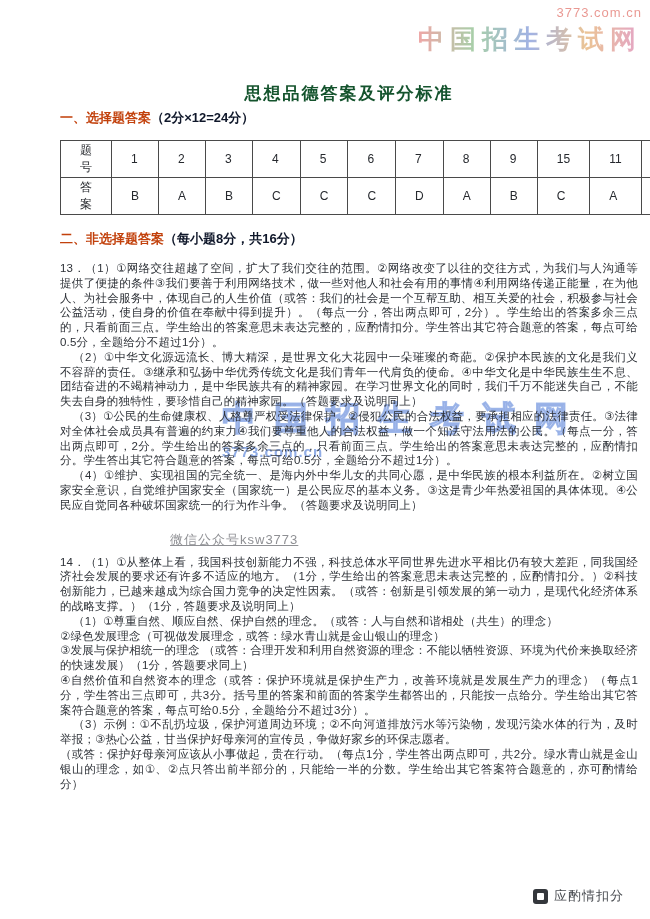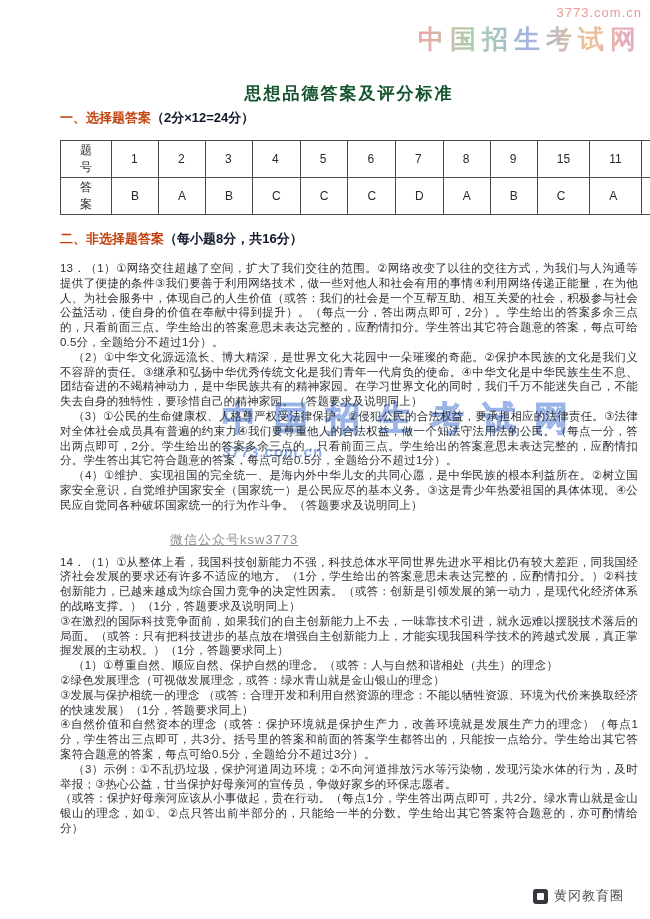--- a/index.html
+++ b/index.html
@@ -137,29 +137,28 @@
       <p class="para">13．（1）①网络交往超越了空间，扩大了我们交往的范围。②网络改变了以往的交往方式，为我们与人沟通等提供了便捷的条件③我们要善于利用网络技术，做一些对他人和社会有用的事情④利用网络传递正能量，在为他人、为社会服务中，体现自己的人生价值（或答：我们的社会是一个互帮互助、相互关爱的社会，积极参与社会公益活动，使自身的价值在奉献中得到提升）。（每点一分，答出两点即可，2分）。学生给出的答案多余三点的，只看前面三点。学生给出的答案意思未表达完整的，应酌情扣分。学生答出其它符合题意的答案，每点可给0.5分，全题给分不超过1分）。</p>
       <p class="para ti">（2）①中华文化源远流长、博大精深，是世界文化大花园中一朵璀璨的奇葩。②保护本民族的文化是我们义不容辞的责任。③继承和弘扬中华优秀传统文化是我们青年一代肩负的使命。④中华文化是中华民族生生不息、团结奋进的不竭精神动力，是中华民族共有的精神家园。在学习世界文化的同时，我们千万不能迷失自己，不能失去自身的独特性，要珍惜自己的精神家园。（答题要求及说明同上）</p>
       <p class="para ti">（3）①公民的生命健康权、人格尊严权受法律保护。②侵犯公民的合法权益，要承担相应的法律责任。③法律对全体社会成员具有普遍的约束力④我们要尊重他人的合法权益，做一个知法守法用法的公民。（每点一分，答出两点即可，2分。学生给出的答案多余三点的，只看前面三点。学生给出的答案意思未表达完整的，应酌情扣分。学生答出其它符合题意的答案，每点可给0.5分，全题给分不超过1分）。</p>
       <p class="para ti">（4）①维护、实现祖国的完全统一、是海内外中华儿女的共同心愿，是中华民族的根本利益所在。②树立国家安全意识，自觉维护国家安全（国家统一）是公民应尽的基本义务。③这是青少年热爱祖国的具体体现。④公民应自觉同各种破坏国家统一的行为作斗争。（答题要求及说明同上）</p>
     </div>
 
     <div class="wm-wechat">微信公众号ksw3773</div>
 
     <div class="q-block">
       <p class="para">14．（1）①从整体上看，我国科技创新能力不强，科技总体水平同世界先进水平相比仍有较大差距，同我国经济社会发展的要求还有许多不适应的地方。（1分，学生给出的答案意思未表达完整的，应酌情扣分。）②科技创新能力，已越来越成为综合国力竞争的决定性因素。（或答：创新是引领发展的第一动力，是现代化经济体系的战略支撑。）（1分，答题要求及说明同上）</p>
-      <p class="para">③在激烈的国际科技竞争面前，如果我们的自主创新能力上不去，一味靠技术引进，就永远难以摆脱技术落后的局面。（或答：只有把科技进步的基点放在增强自主创新能力上，才能实现我国科学技术的跨越式发展，真正掌握发展的主动权。）（1分，答题要求同上）</p>
       <p class="para ti">（1）①尊重自然、顺应自然、保护自然的理念。（或答：人与自然和谐相处（共生）的理念）</p>
       <p class="para">②绿色发展理念（可视做发展理念，或答：绿水青山就是金山银山的理念）</p>
       <p class="para">③发展与保护相统一的理念 （或答：合理开发和利用自然资源的理念：不能以牺牲资源、环境为代价来换取经济的快速发展）（1分，答题要求同上）</p>
       <p class="para">④自然价值和自然资本的理念（或答：保护环境就是保护生产力，改善环境就是发展生产力的理念）（每点1分，学生答出三点即可，共3分。括号里的答案和前面的答案学生都答出的，只能按一点给分。学生给出其它答案符合题意的答案，每点可给0.5分，全题给分不超过3分）。</p>
       <p class="para ti">（3）示例：①不乱扔垃圾，保护河道周边环境；②不向河道排放污水等污染物，发现污染水体的行为，及时举报；③热心公益，甘当保护好母亲河的宣传员，争做好家乡的环保志愿者。</p>
       <p class="para">（或答：保护好母亲河应该从小事做起，贵在行动。（每点1分，学生答出两点即可，共2分。绿水青山就是金山银山的理念，如①、②点只答出前半部分的，只能给一半的分数。学生给出其它答案符合题意的，亦可酌情给分）</p>
     </div>
 
   </div>
 
   <div class="footer-brand">
     <div class="footer-logo"></div>
-    <div class="footer-text">黄冈教育圈</div>
+    <div class="footer-text">应酌情扣分</div>
   </div>
 
 </div>
 
 </body></html>

